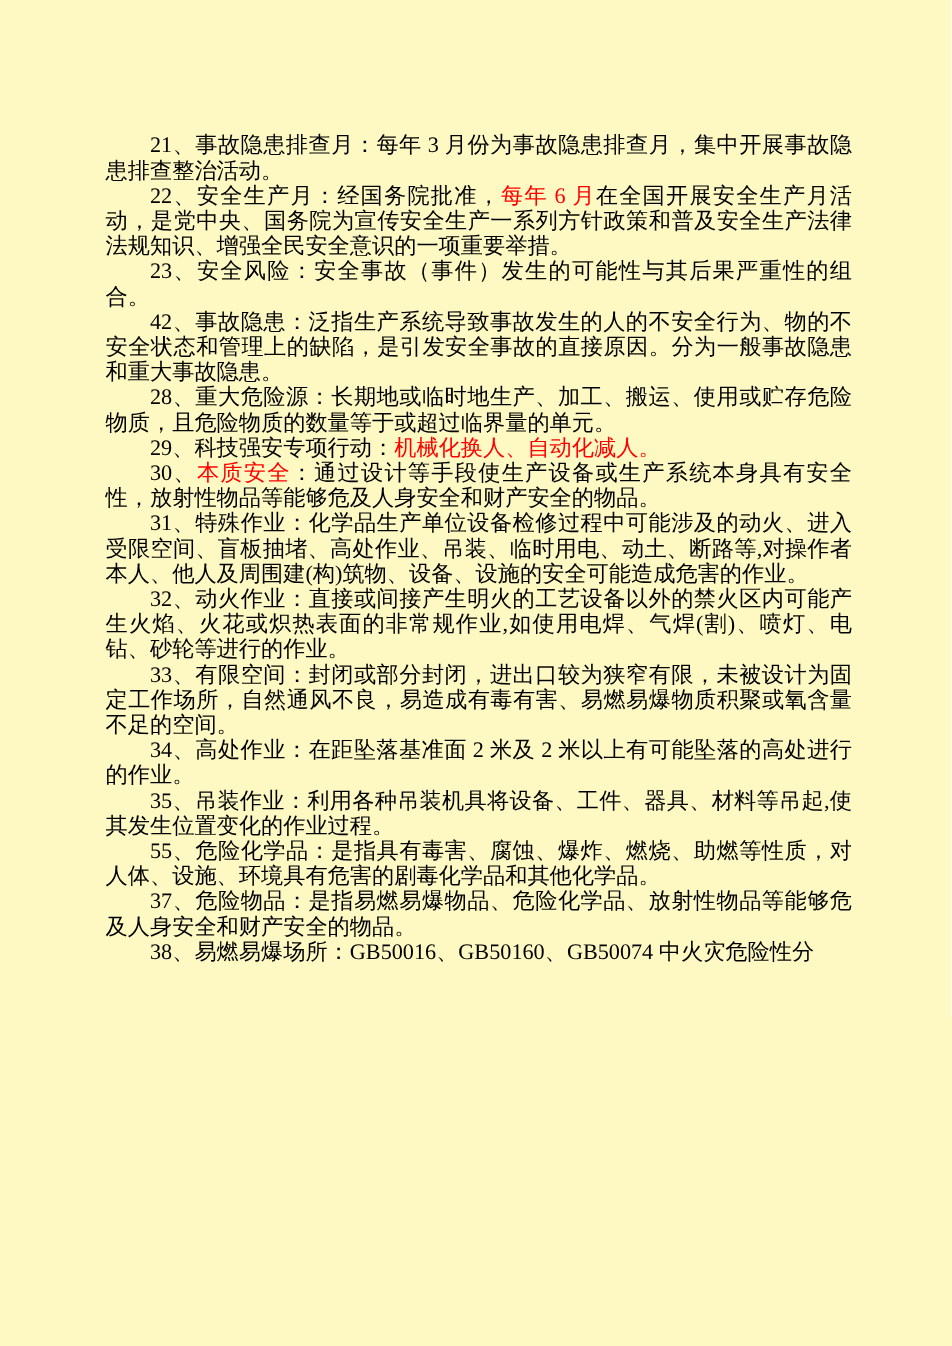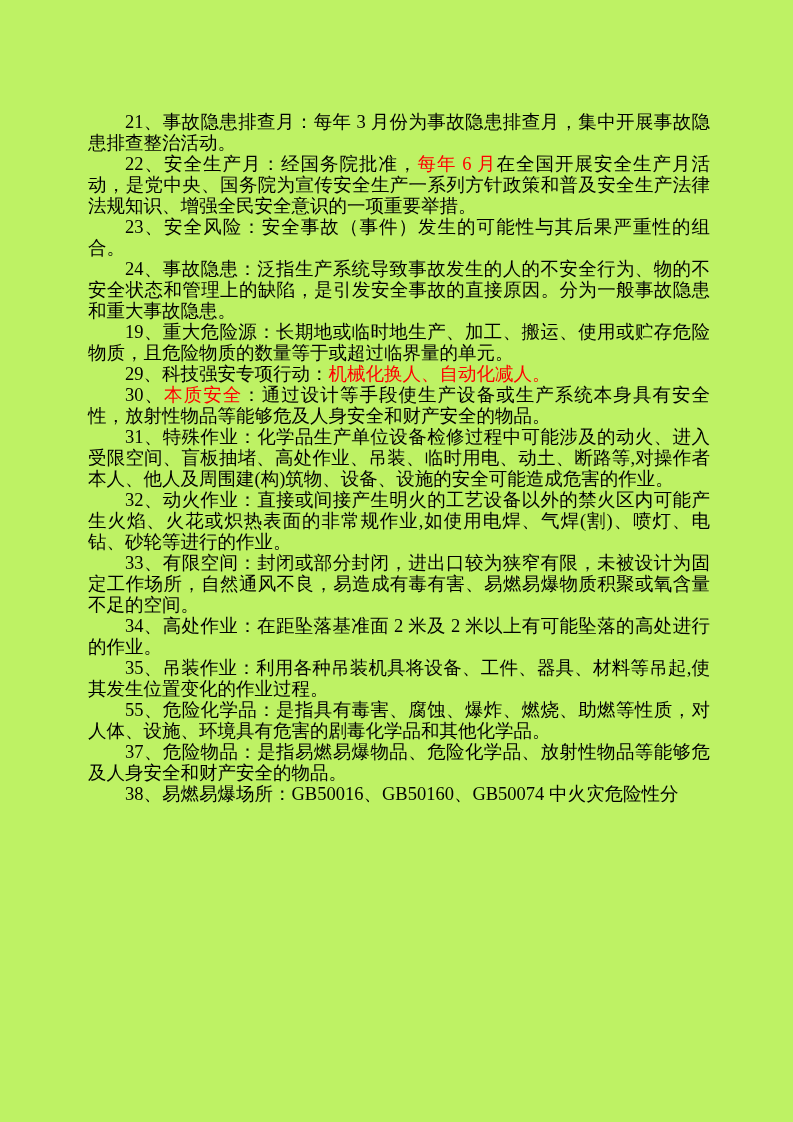--- a/index.html
+++ b/index.html
@@ -4,21 +4,21 @@
 <style>
   html, body {
     margin: 0;
     padding: 0;
     background: #ffffff;
   }
   .page {
     position: relative;
     width: 793px;
     height: 1122px;
-    background: #bef264;
+    background: #fef9c3;
     overflow: hidden;
     font-family: "Liberation Serif", "DejaVu Serif", serif;
   }
   .content {
     position: absolute;
     left: 88px;
     top: 112px;
     width: 622px;
     font-size: 18.5px;
     line-height: 21px;
@@ -36,22 +36,22 @@
   .seg-red { color: #ff0000; }
 </style>
 </head>
 <body>
 
 <div class="page">
   <div class="content">
       <p class="para"><span class="seg-default">21、事故隐患排查月：每年 3 月份为事故隐患排查月，集中开展事故隐患排查整治活动。</span></p>
       <p class="para"><span class="seg-default">22、安全生产月：经国务院批准，</span><span class="seg-red">每年 6 月</span><span class="seg-default">在全国开展安全生产月活动，是党中央、国务院为宣传安全生产一系列方针政策和普及安全生产法律法规知识、增强全民安全意识的一项重要举措。</span></p>
       <p class="para"><span class="seg-default">23、安全风险：安全事故（事件）发生的可能性与其后果严重性的组合。</span></p>
-      <p class="para"><span class="seg-default">24、事故隐患：泛指生产系统导致事故发生的人的不安全行为、物的不安全状态和管理上的缺陷，是引发安全事故的直接原因。分为一般事故隐患和重大事故隐患。</span></p>
-      <p class="para"><span class="seg-default">19、重大危险源：长期地或临时地生产、加工、搬运、使用或贮存危险物质，且危险物质的数量等于或超过临界量的单元。</span></p>
+      <p class="para"><span class="seg-default">42、事故隐患：泛指生产系统导致事故发生的人的不安全行为、物的不安全状态和管理上的缺陷，是引发安全事故的直接原因。分为一般事故隐患和重大事故隐患。</span></p>
+      <p class="para"><span class="seg-default">28、重大危险源：长期地或临时地生产、加工、搬运、使用或贮存危险物质，且危险物质的数量等于或超过临界量的单元。</span></p>
       <p class="para"><span class="seg-default">29、科技强安专项行动：</span><span class="seg-red">机械化换人、自动化减人。</span></p>
       <p class="para"><span class="seg-default">30、</span><span class="seg-red">本质安全</span><span class="seg-default">：通过设计等手段使生产设备或生产系统本身具有安全性，放射性物品等能够危及人身安全和财产安全的物品。</span></p>
       <p class="para"><span class="seg-default">31、特殊作业：化学品生产单位设备检修过程中可能涉及的动火、进入受限空间、盲板抽堵、高处作业、吊装、临时用电、动土、断路等,对操作者本人、他人及周围建(构)筑物、设备、设施的安全可能造成危害的作业。</span></p>
       <p class="para"><span class="seg-default">32、动火作业：直接或间接产生明火的工艺设备以外的禁火区内可能产生火焰、火花或炽热表面的非常规作业,如使用电焊、气焊(割)、喷灯、电钻、砂轮等进行的作业。</span></p>
       <p class="para"><span class="seg-default">33、有限空间：封闭或部分封闭，进出口较为狭窄有限，未被设计为固定工作场所，自然通风不良，易造成有毒有害、易燃易爆物质积聚或氧含量不足的空间。</span></p>
       <p class="para"><span class="seg-default">34、高处作业：在距坠落基准面 2 米及 2 米以上有可能坠落的高处进行的作业。</span></p>
       <p class="para"><span class="seg-default">35、吊装作业：利用各种吊装机具将设备、工件、器具、材料等吊起,使其发生位置变化的作业过程。</span></p>
       <p class="para"><span class="seg-default">55、危险化学品：是指具有毒害、腐蚀、爆炸、燃烧、助燃等性质，对人体、设施、环境具有危害的剧毒化学品和其他化学品。</span></p>
       <p class="para"><span class="seg-default">37、危险物品：是指易燃易爆物品、危险化学品、放射性物品等能够危及人身安全和财产安全的物品。</span></p>
       <p class="para"><span class="seg-default">38、易燃易爆场所：GB50016、GB50160、GB50074 中火灾危险性分</span></p>

